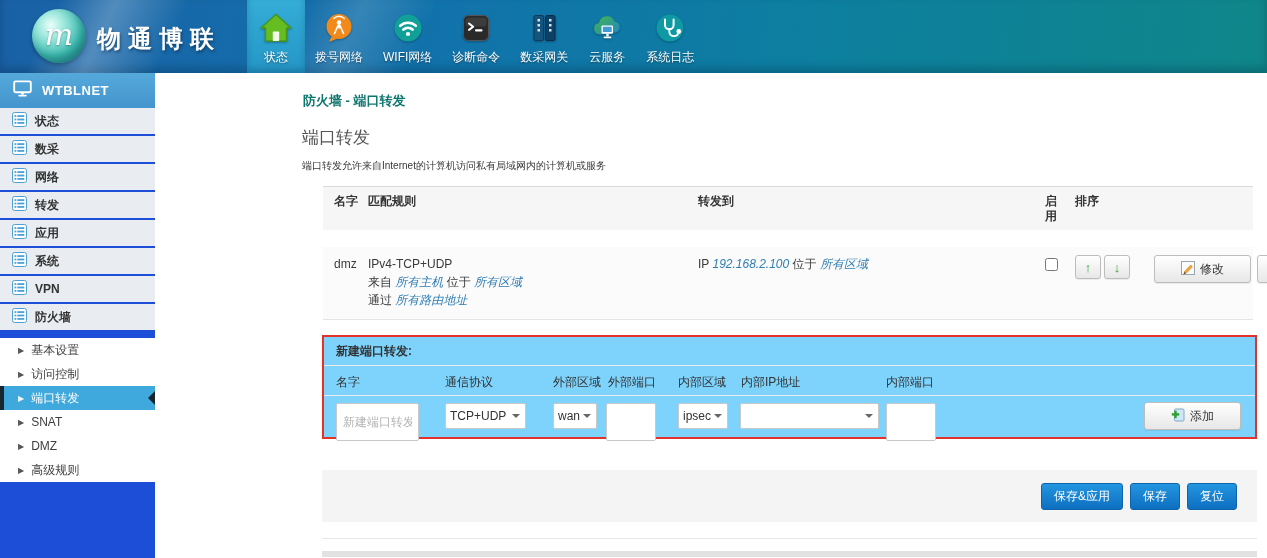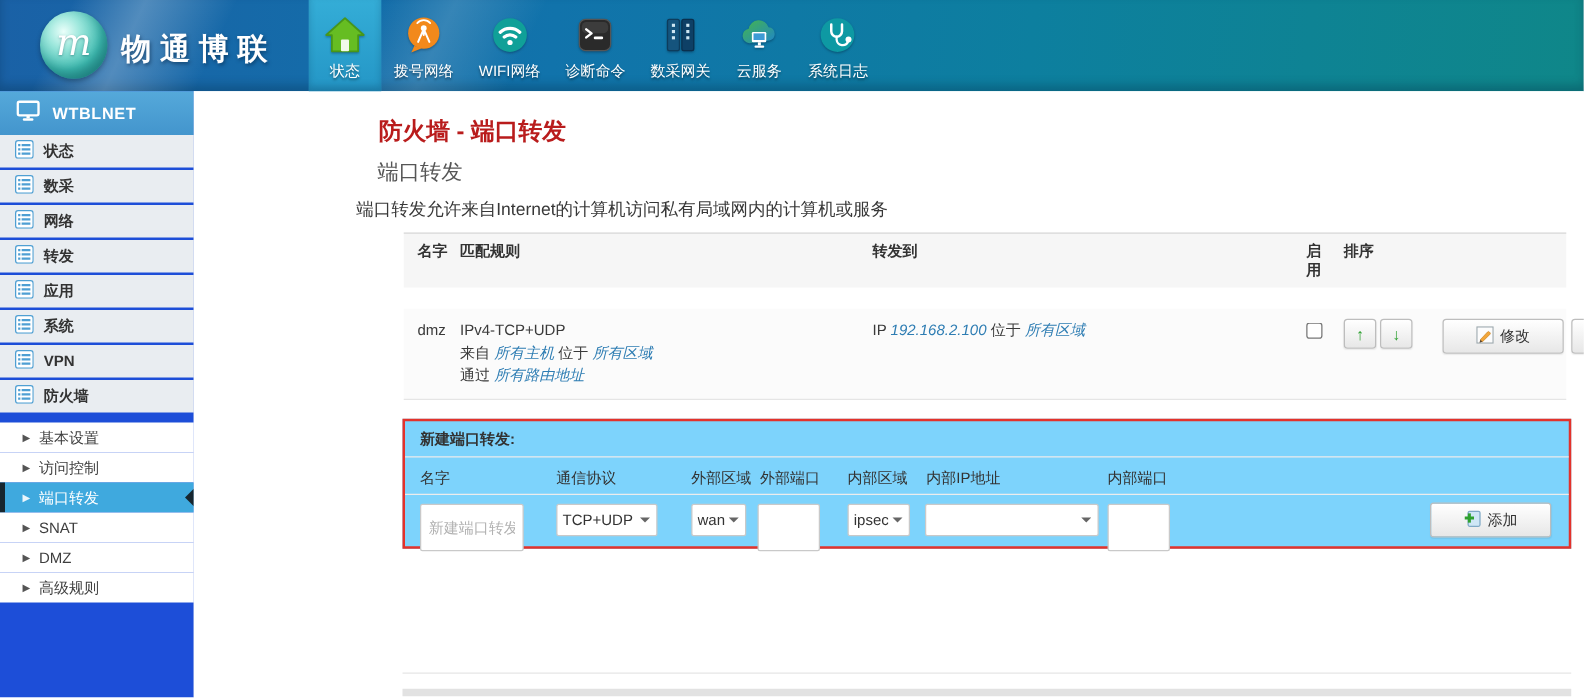--- a/index.html
+++ b/index.html
@@ -59,23 +59,23 @@
   .bullet{ color:#555; font-size:8px; margin-right:7px; }
   .side-sub.active{ background:#3fa9de; color:#fff; border-left:4px solid #17262f; padding-left:14px; }
   .side-sub.active .bullet{ color:#eaf6fc; }
   .side-sub.active::after{
     content:""; position:absolute; right:0; top:50%; transform:translateY(-50%);
     border:7px solid transparent; border-right-color:#17262f;
   }
 
   
   .main{ position:absolute; left:155px; top:73px; right:0; bottom:0; background:#fff; }
-  .page-title{ position:absolute; left:148px; top:19px; font-size:19px; font-weight:bold; color:#b91c1c; }
+  .page-title{ position:absolute; left:148px; top:19px; font-size:13px; font-weight:bold; color:#0f766e; }
   .section-title{ position:absolute; left:147px; top:53px; font-size:17px; color:#565656; }
-  .desc{ position:absolute; left:130px; top:86px; font-size:14px; color:#383838; }
+  .desc{ position:absolute; left:147px; top:86px; font-size:10px; color:#383838; }
 
   .tbl{ position:absolute; left:168px; top:113px; width:930px; }
   .tbl-head{ display:flex; background:#f6f6f6; border-top:1px solid #d8d8d8; padding:7px 0 6px; }
   .hc{ font-size:12px; font-weight:bold; color:#333; line-height:15px; }
   .c1{ width:45px; padding-left:11px; flex-shrink:0; }
   .c2{ width:330px; flex-shrink:0; }
   .c3{ width:347px; flex-shrink:0; }
   .c4{ width:22px; flex-shrink:0; }
   .c5{ flex:1; display:flex; align-items:flex-start; }
   .tbl-row{
@@ -474,16 +474,21 @@
         <span><svg viewBox="0 0 14 14" width="14" height="14">
               <rect x="3.5" y="1" width="9.5" height="12" rx="1.2" fill="#cfe7f6" stroke="#7fa9c6"></rect>
               <rect x="0.8" y="5.2" width="7.4" height="2.4" fill="#2fa12f"></rect>
               <rect x="3.3" y="2.7" width="2.4" height="7.4" fill="#2fa12f"></rect>
             </svg></span>
         <span>添加</span>
       </button>
     </div>
   </div>
 
+  <div class="actionbar">
+    <button class="bbtn">保存&amp;应用</button>
+    <button class="bbtn">保存</button>
+    <button class="bbtn">复位</button>
+  </div>
 
   <div class="sepline"></div>
   <div class="footstrip"></div>
 </div>
 
 </body></html>

